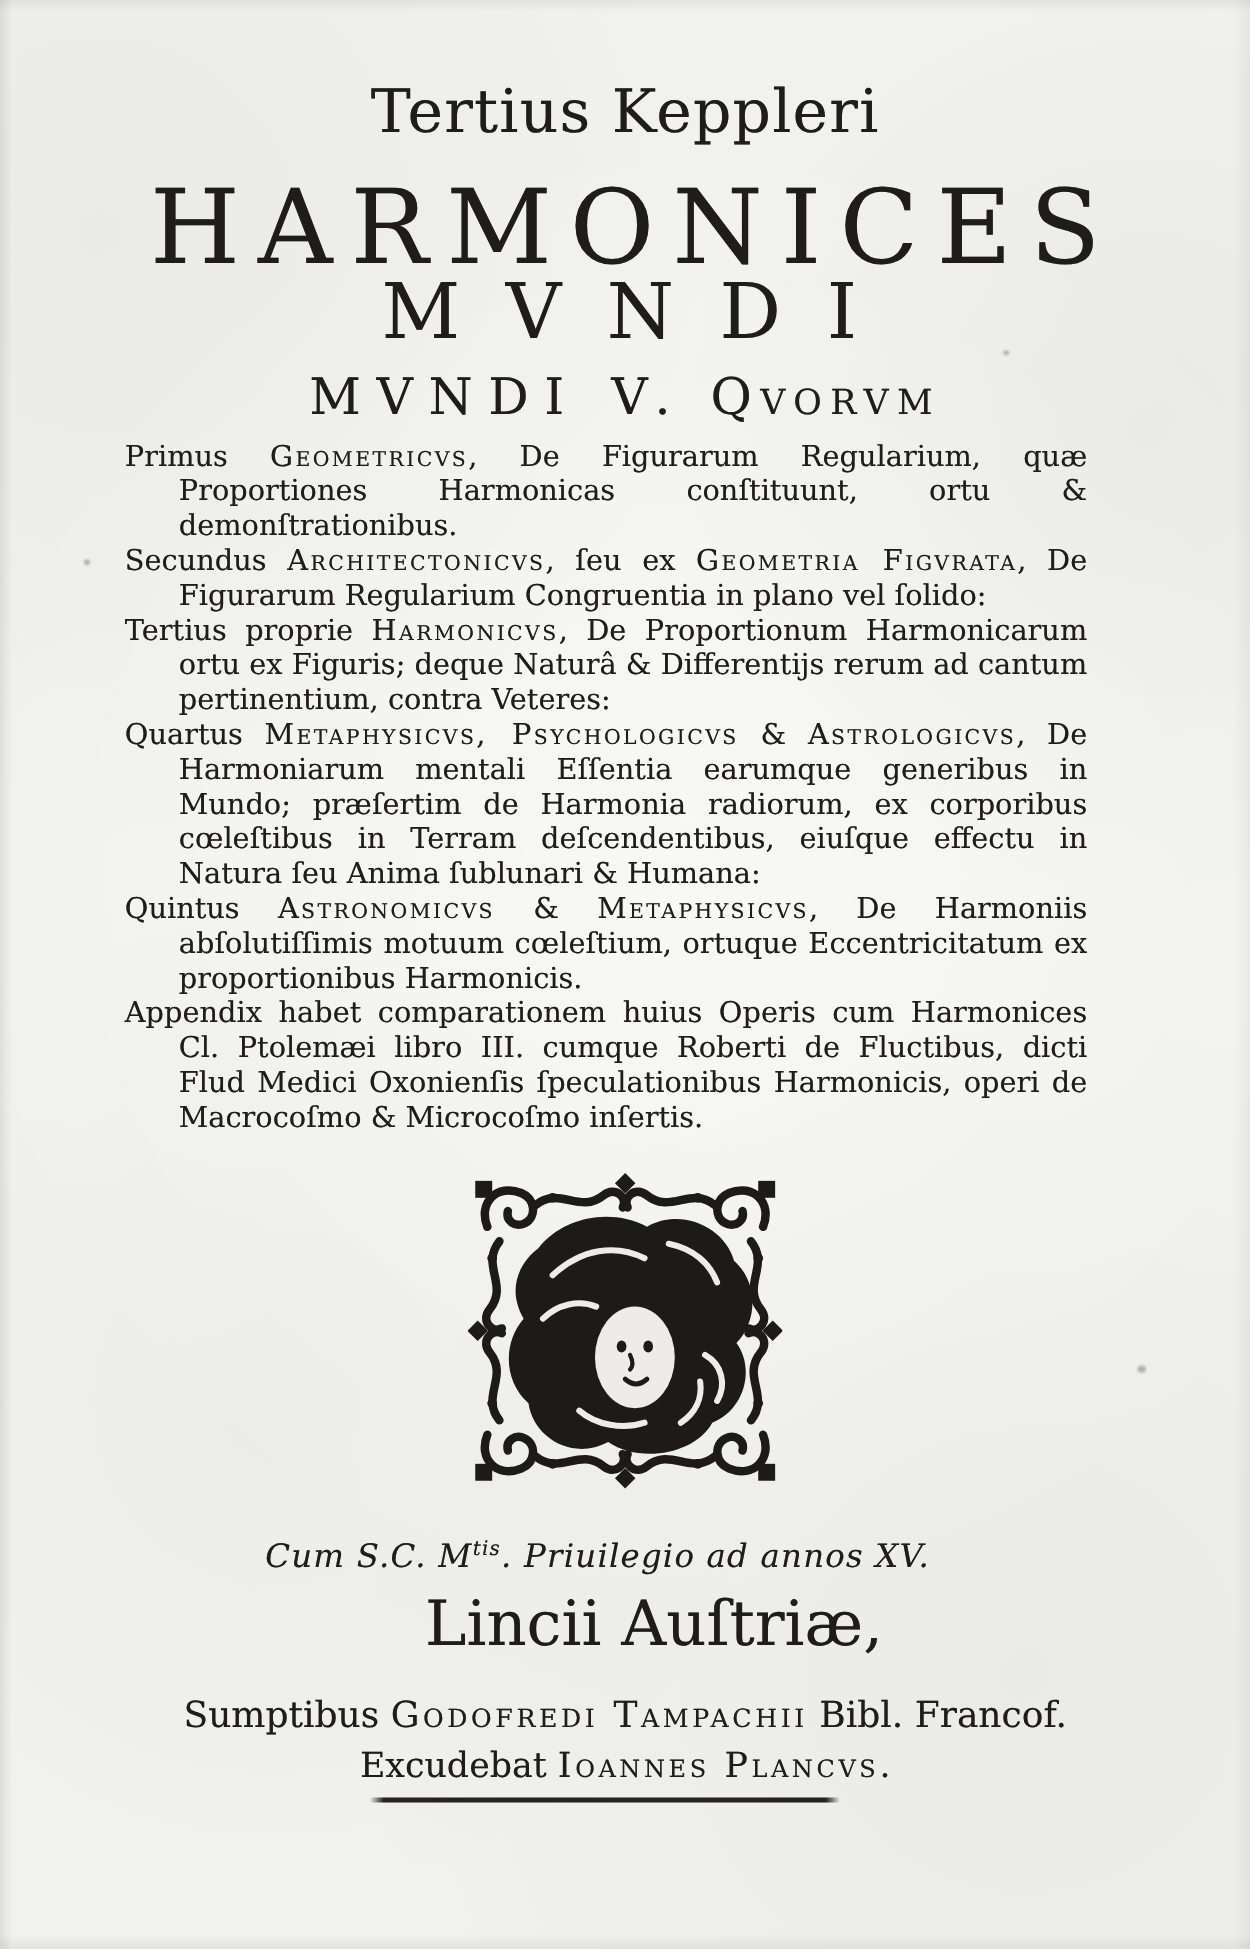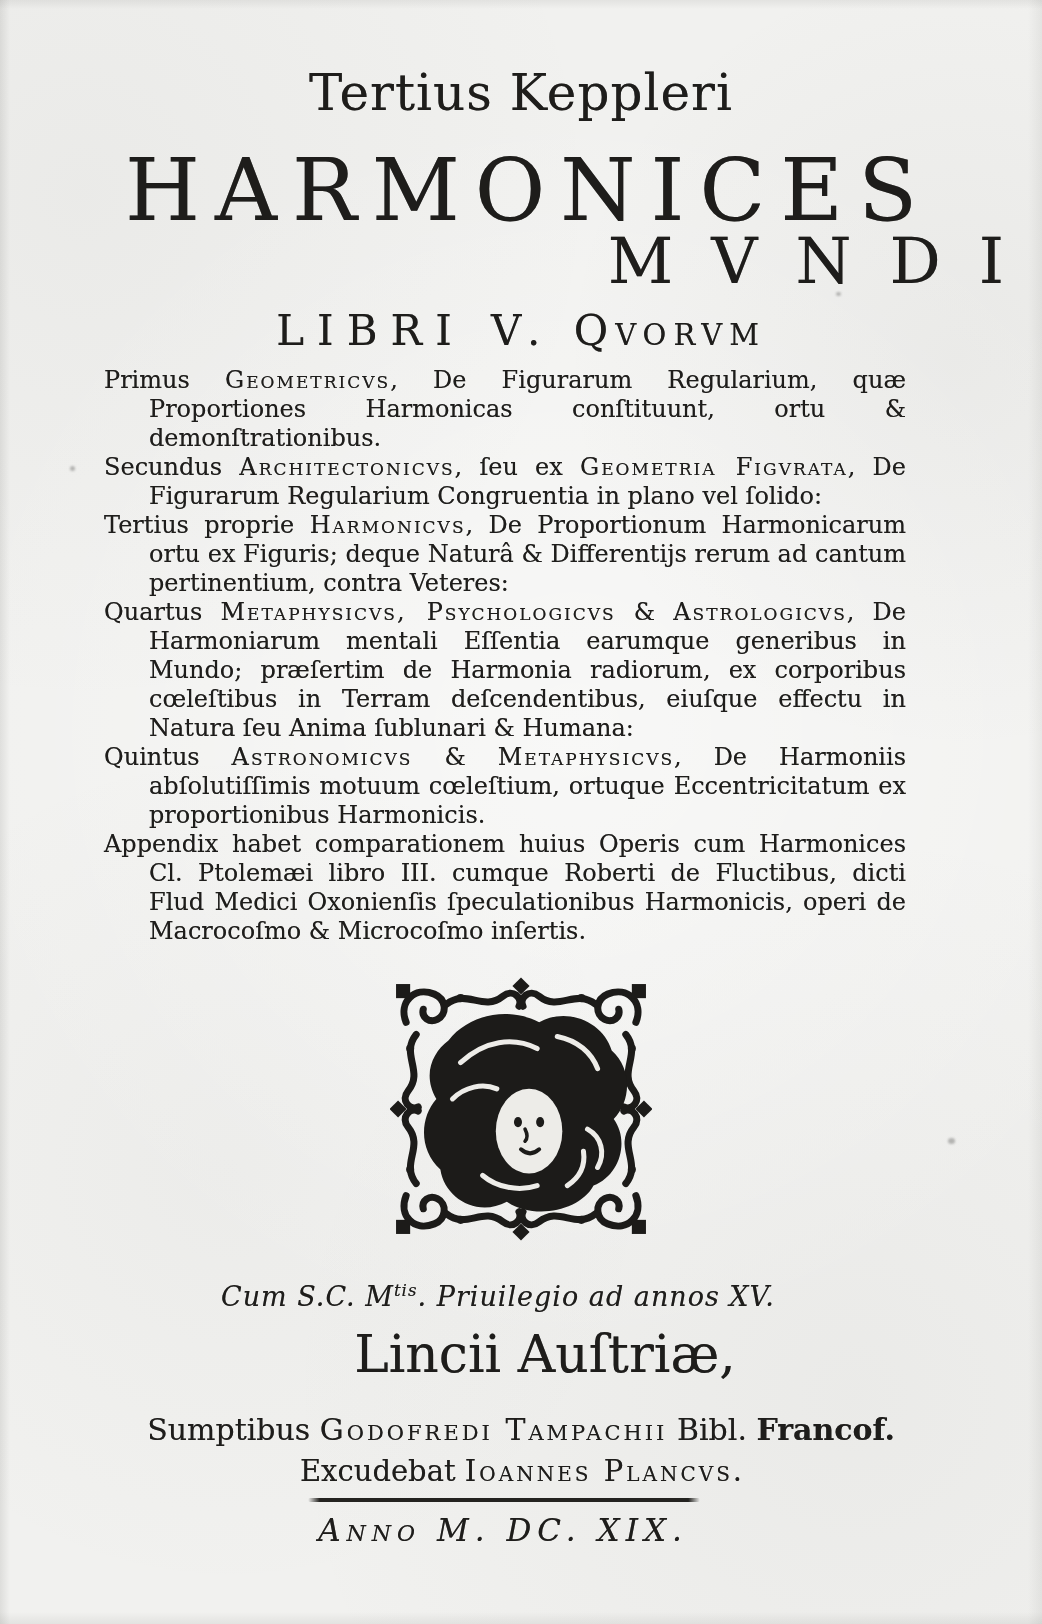--- a/index.html
+++ b/index.html
@@ -20,40 +20,40 @@
       linear-gradient(90deg,  rgba(80,80,76,0.12) 0, rgba(80,80,76,0) 10px),
       linear-gradient(270deg, rgba(80,80,76,0.08) 0, rgba(80,80,76,0) 14px),
       linear-gradient(180deg, rgba(80,80,76,0.09) 0, rgba(80,80,76,0) 9px),
       linear-gradient(0deg,   rgba(80,80,76,0.09) 0, rgba(80,80,76,0) 12px);
   }
   .scan *{text-shadow:0 0 0.5px rgba(30,30,28,0.55);}
   .center{position:absolute;left:0;width:100%;text-align:center;}
 
   .author{top:64px;font-size:50px;letter-spacing:1px;}
   .title1{top:140px;font-size:86px;letter-spacing:15px;padding-left:15px;box-sizing:border-box;}
-  .title2{top:224px;font-size:64px;letter-spacing:38px;padding-left:28px;box-sizing:border-box;text-align:right;}
+  .title2{top:224px;font-size:64px;letter-spacing:38px;padding-left:28px;box-sizing:border-box;}
   .subtitle{top:306px;font-size:42px;}
   .subtitle .main{letter-spacing:13px;}
   .subtitle .tail{font-variant:small-caps;letter-spacing:7px;}
 
   .books{
     position:absolute;top:366px;left:104px;width:802px;
     font-size:24px;line-height:29px;text-align:justify;
   }
   .books p{margin:0;padding-left:45px;text-indent:-45px;}
   .sc{font-variant:small-caps;letter-spacing:2px;}
 
   .ornament{position:absolute;top:976px;left:50%;transform:translateX(-50%);width:262px;height:266px;}
 
   .privilege{top:1280px;right:46px;width:auto;left:0;font-style:italic;font-size:27px;letter-spacing:1px;}
   .privilege sup{font-size:0.62em;}
   .place{top:1324px;font-size:52px;padding-left:24px;}
   .publisher{top:1412px;font-size:30px;}
   .publisher .sc{letter-spacing:3px;}
-  .publisher .bold{font-weight:bold;}
+  .publisher .bold{font-weight:normal;}
   .printer{top:1454px;font-size:29px;}
   .printer .sc{letter-spacing:3px;}
   .rule{position:absolute;top:1498px;left:308px;width:392px;height:4px;
         background:linear-gradient(90deg, rgba(30,29,27,0) 0%, #242320 3%, #242320 97%, rgba(30,29,27,0) 100%);
         border-radius:2px;}
   .year{top:1512px;right:36px;width:auto;left:0;font-style:italic;font-variant:small-caps;
         font-size:31px;letter-spacing:6px;}
 
   .speck{position:absolute;border-radius:50%;background:rgba(70,70,66,0.35);filter:blur(1px);}
   .speck.s1{left:70px;top:466px;width:5px;height:5px;}
@@ -61,21 +61,21 @@
   .speck.s3{left:836px;top:292px;width:5px;height:4px;}
 </style>
 </head>
 <body>
 
 <div class="scan">
 
   <div class="center author">Tertius Keppleri</div>
   <div class="center title1">HARMONICES</div>
   <div class="center title2">MVNDI</div>
-  <div class="center subtitle"><span class="main">LIBRI V.</span><span class="tail"> Qvorvm</span></div>
+  <div class="center subtitle"><span class="main">MVNDI V.</span><span class="tail"> Qvorvm</span></div>
 
   <section class="books">
     <p><span>Primus </span><span class="sc">Geometricvs</span><span>, De Figurarum Regularium, quæ Proportiones Harmonicas conſtituunt, ortu &amp; demonſtrationibus.</span><span class="sc"></span><span></span></p>
     <p><span>Secundus </span><span class="sc">Architectonicvs</span><span>, ſeu ex </span><span class="sc">Geometria Figvrata</span><span>, De Figurarum Regularium Congruentia in plano vel ſolido:</span></p>
     <p><span>Tertius proprie </span><span class="sc">Harmonicvs</span><span>, De Proportionum Harmonicarum ortu ex Figuris; deque Naturâ &amp; Differentijs rerum ad cantum pertinentium, contra Veteres:</span><span class="sc"></span><span></span></p>
     <p><span>Quartus </span><span class="sc">Metaphysicvs, Psychologicvs</span><span> &amp; </span><span class="sc">Astrologicvs</span><span>, De Harmoniarum mentali Eſſentia earumque generibus in Mundo; præſertim de Harmonia radiorum, ex corporibus cœleſtibus in Terram deſcendentibus, eiuſque effectu in Natura ſeu Anima ſublunari &amp; Humana:</span></p>
     <p><span>Quintus </span><span class="sc">Astronomicvs</span><span> &amp; </span><span class="sc">Metaphysicvs</span><span>, De Harmoniis abſolutiſſimis motuum cœleſtium, ortuque Eccentricitatum ex proportionibus Harmonicis.</span></p>
     <p><span>Appendix habet comparationem huius Operis cum Harmonices Cl. Ptolemæi libro III. cumque Roberti de Fluctibus, dicti Flud Medici Oxonienſis ſpeculationibus Harmonicis, operi de Macrocoſmo &amp; Microcoſmo inſertis.</span><span class="sc"></span><span></span><span class="sc"></span><span></span></p>
   </section>
 
@@ -135,18 +135,17 @@
   <div class="center privilege"><span>Cum S.C. M</span><sup>tis</sup><span>. Priuilegio ad annos XV.</span></div>
 
   <div class="center place">Lincii Auſtriæ,</div>
 
   <div class="center publisher"><span>Sumptibus </span><span class="sc">Godofredi Tampachii</span><span> Bibl. </span><span class="bold">Francof.</span></div>
 
   <div class="center printer"><span>Excudebat </span><span class="sc">Ioannes Plancvs</span><span>.</span></div>
 
   <div class="rule"></div>
 
-  <div class="center year">Anno M. DC. XIX.</div>
 
   <div class="speck s1"></div>
   <div class="speck s2"></div>
   <div class="speck s3"></div>
 </div>
 
 </body></html>

